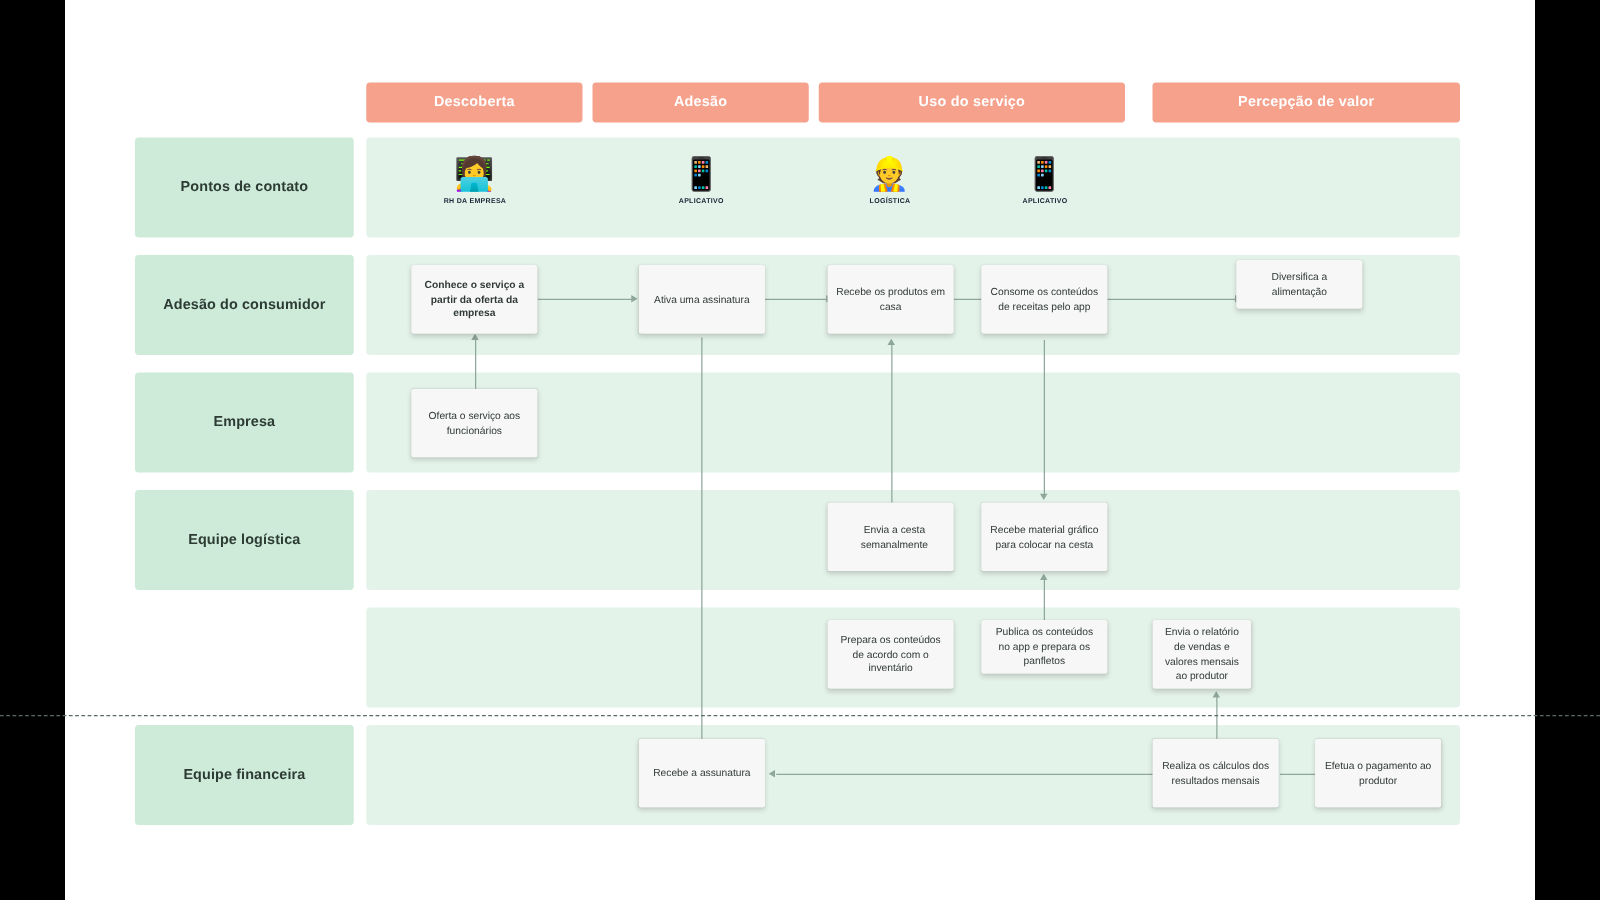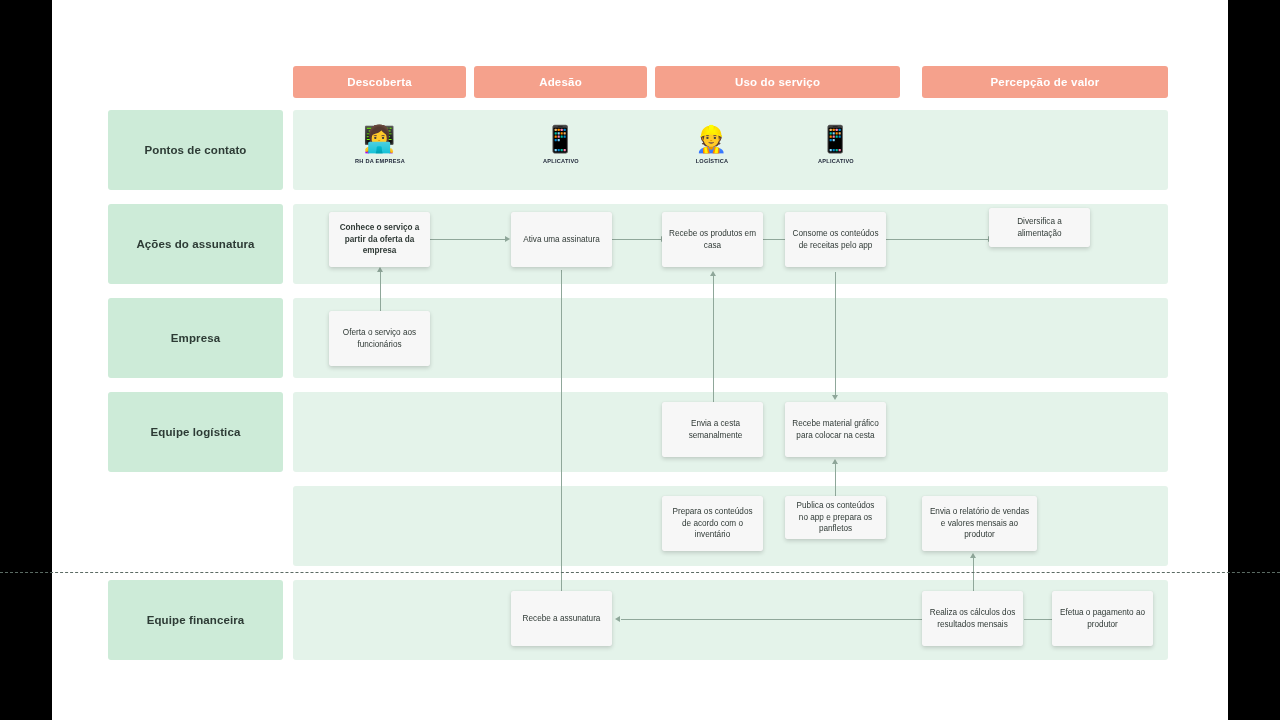--- a/index.html
+++ b/index.html
@@ -156,21 +156,21 @@
       <span>Uso do serviço</span>
     </div>
     <div class="phase" style="left:870px; top:66px; width:246px; height:32px;">
       <span>Percepção de valor</span>
     </div>
 
     <div class="row-label" style="left:56px; top:110px; width:175px; height:80px;">
       <span>Pontos de contato</span>
     </div>
     <div class="row-label" style="left:56px; top:204px; width:175px; height:80px;">
-      <span>Ações do assunatura</span>
+      <span>Adesão do consumidor</span>
     </div>
     <div class="row-label" style="left:56px; top:298px; width:175px; height:80px;">
       <span>Empresa</span>
     </div>
     <div class="row-label" style="left:56px; top:392px; width:175px; height:80px;">
       <span>Equipe logística</span>
     </div>
     <div class="row-label" style="left:56px; top:580px; width:175px; height:80px;">
       <span>Equipe financeira</span>
     </div>
@@ -261,21 +261,21 @@
     <div class="card" style="left:733px; top:402px; width:101px; height:55px;">
       <span>Recebe material gráfico para colocar na cesta</span>
     </div>
 
     <div class="card" style="left:610px; top:496px; width:101px; height:55px;">
       <span>Prepara os conteúdos de acordo com o inventário</span>
     </div>
     <div class="card" style="left:733px; top:496px; width:101px; height:43px;">
       <span>Publica os conteúdos no app e prepara os panfletos</span>
     </div>
-    <div class="card" style="left:870px; top:496px; width:115px; height:55px;">
+    <div class="card" style="left:870px; top:496px; width:79px; height:55px;">
       <span>Envia o relatório de vendas e valores mensais ao produtor</span>
     </div>
 
     <div class="card" style="left:459px; top:591px; width:101px; height:55px;">
       <span>Recebe a assunatura</span>
     </div>
     <div class="card" style="left:870px; top:591px; width:101px; height:55px;">
       <span>Realiza os cálculos dos resultados mensais</span>
     </div>
     <div class="card" style="left:1000px; top:591px; width:101px; height:55px;">

